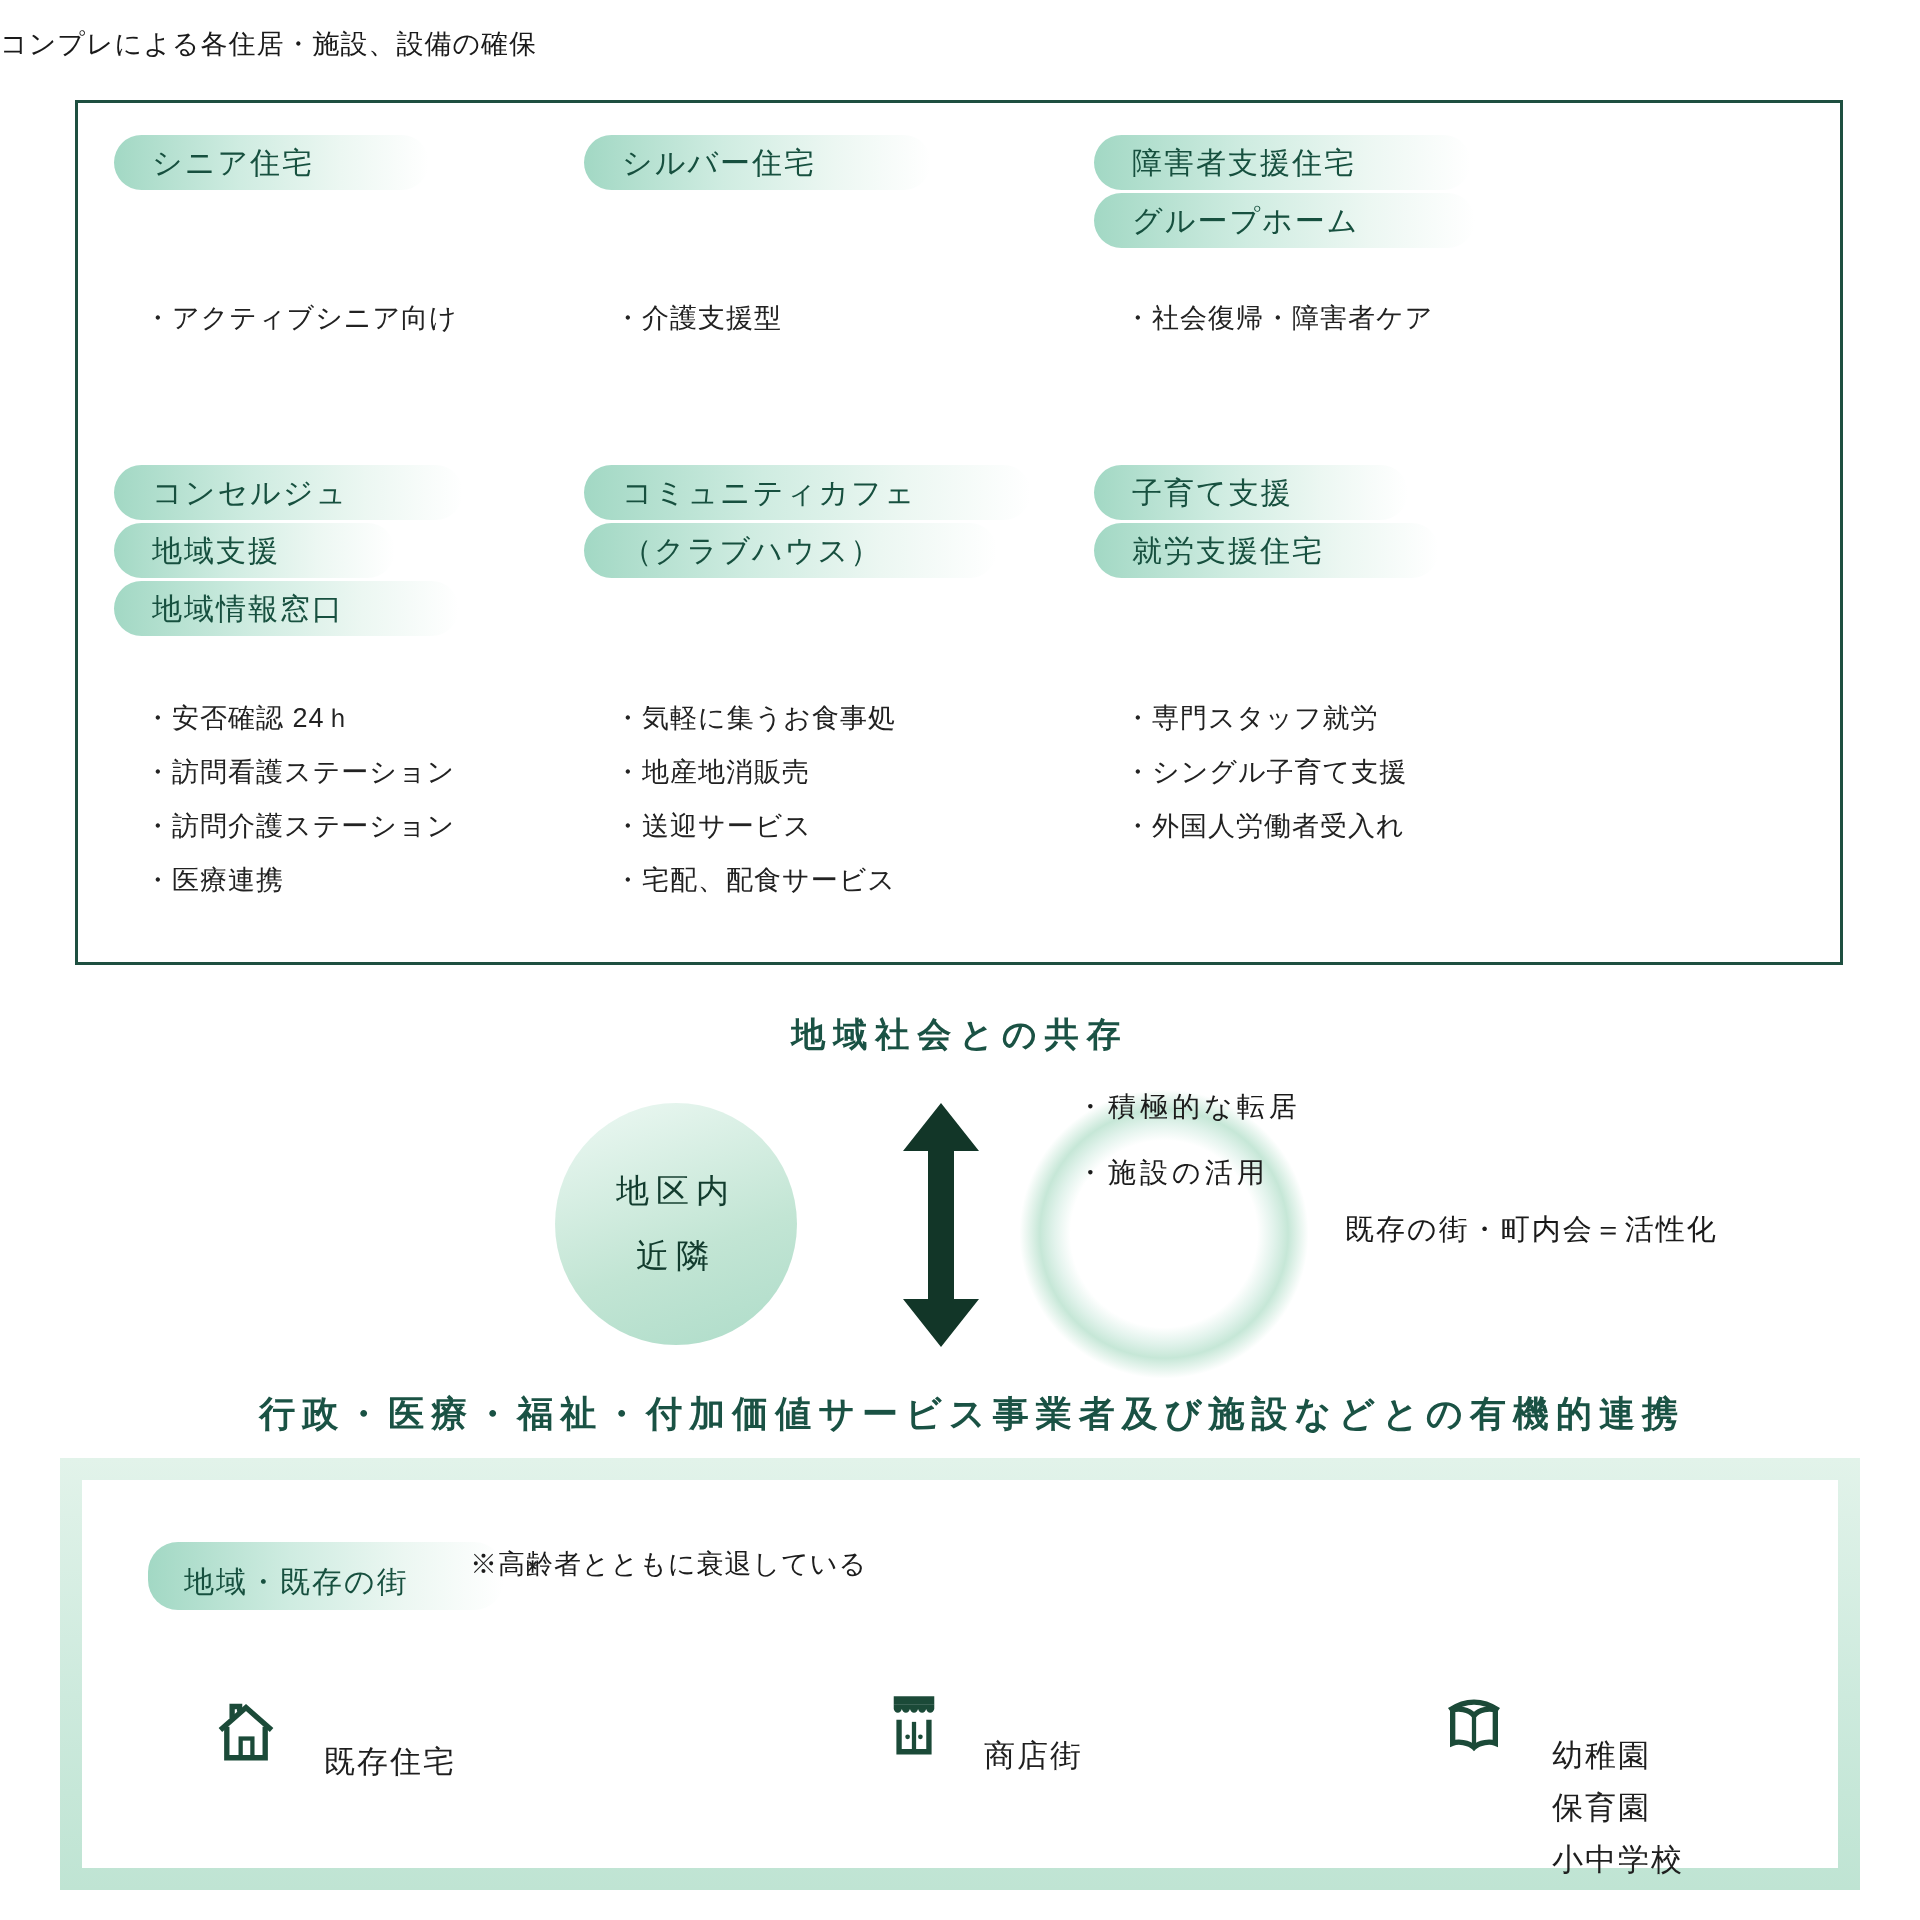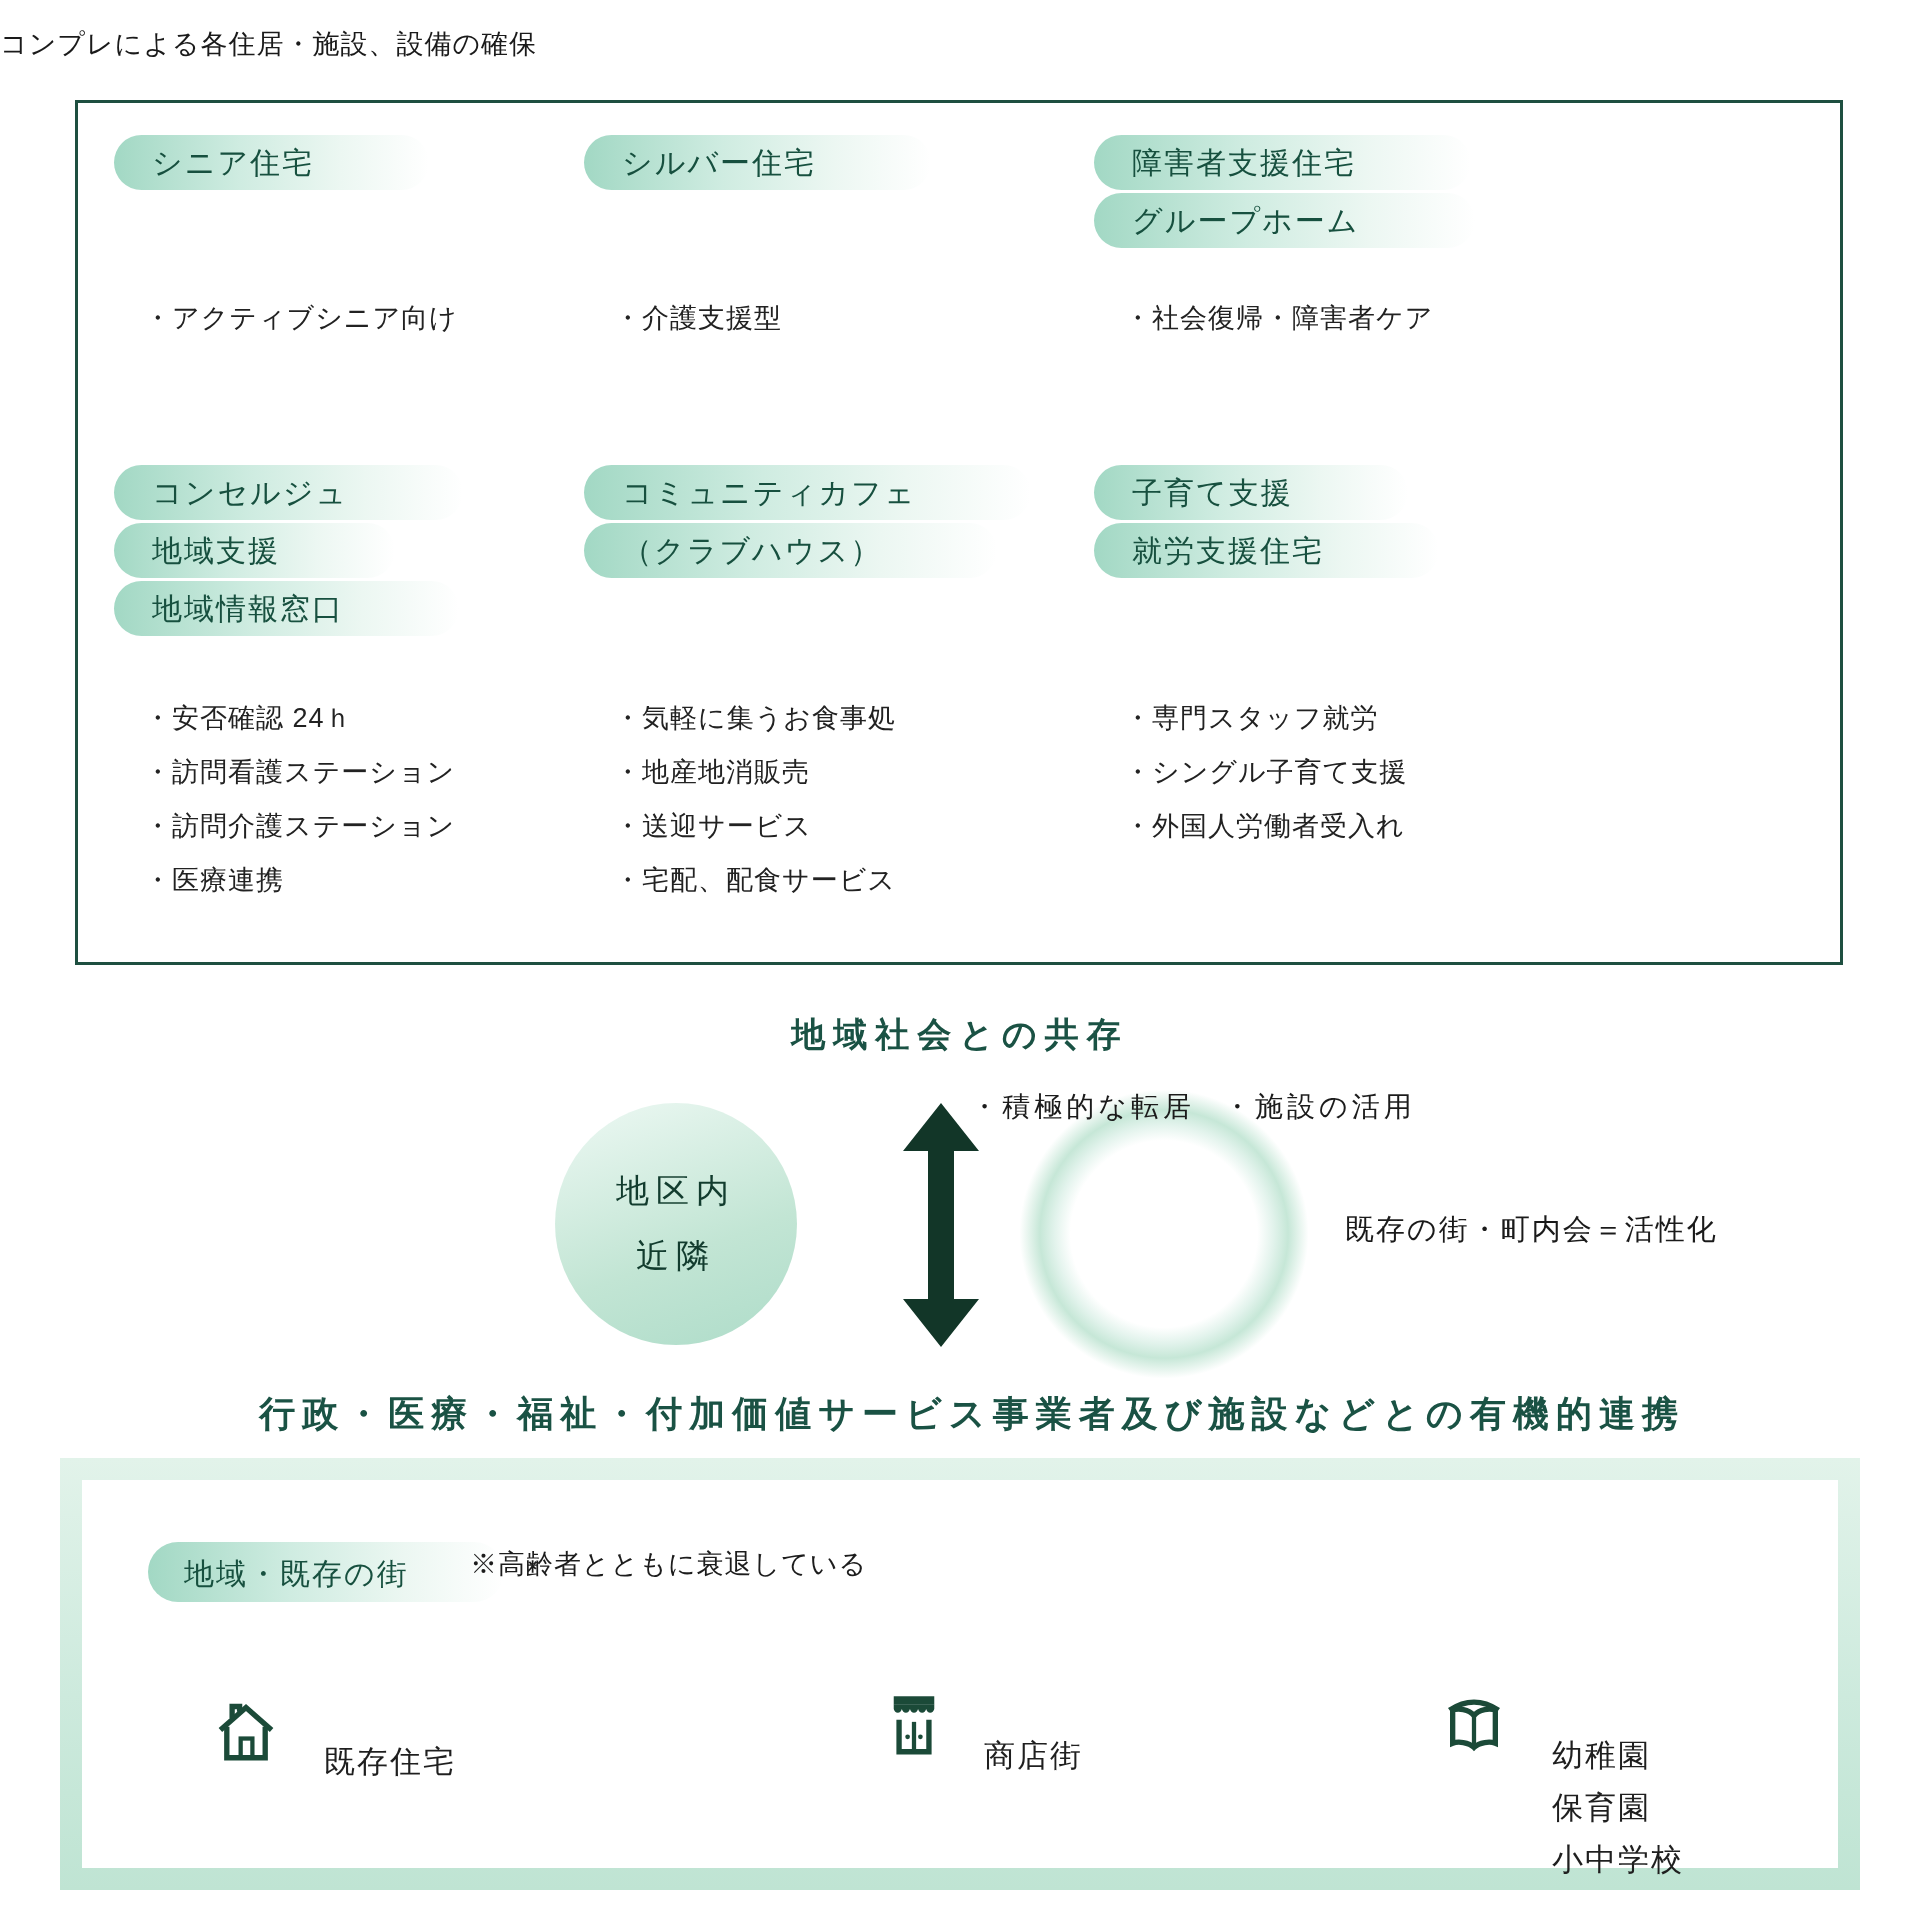--- a/index.html
+++ b/index.html
@@ -44,36 +44,36 @@
   .circle-left{
     position:absolute;left:555px;top:1103px;width:242px;height:242px;border-radius:50%;
     background:linear-gradient(160deg,#eaf7f1 5%,#c2e5d4 60%,#aedcc9 100%);
     display:flex;flex-direction:column;justify-content:center;align-items:center;gap:20px;
     font-size:33px;letter-spacing:7px;color:#123c2e;
   }
   .arrow-wrap{position:absolute;left:903px;top:1103px;width:76px;height:244px;}
   .ring{
     position:absolute;left:1018px;top:1088px;width:292px;height:292px;border-radius:50%;
     background:radial-gradient(closest-side,#ffffff 60%,#ffffff 64%,#e2f3ec 75%,#c6e7d7 85%,rgba(255,255,255,0) 99%);
-    display:flex;flex-direction:row;justify-content:center;align-items:flex-start;gap:28px;
+    display:flex;flex-direction:column;justify-content:flex-start;align-items:flex-start;gap:28px;
     padding-left:58px;box-sizing:border-box;
   }
   .ring .bullet{margin:0;letter-spacing:4px;font-size:28px;color:#1b1b1b;}
   .side-note{
     position:absolute;left:1345px;top:1210px;font-size:29px;letter-spacing:2px;color:#1a1a1a;white-space:nowrap;
   }
   
   .town-frame{
     position:absolute;left:60px;top:1458px;width:1800px;height:432px;
     background:linear-gradient(180deg,#e2f3ea 0%,#cdeadd 55%,#bfe4d3 100%);
   }
   .town-inner{position:absolute;left:22px;top:22px;right:22px;bottom:22px;background:#ffffff;}
   .town-pill{
     position:absolute;left:66px;top:62px;display:table;border-radius:30px;
-    padding:4px 95px 0 36px;line-height:56px;height:56px;
+    padding:12px 95px 0 36px;line-height:56px;height:56px;
     font-size:30px;letter-spacing:2px;color:#17503f;white-space:nowrap;
     background:linear-gradient(90deg,#a2d8c4 0%,#cfece1 40%,#ecf7f2 72%,rgba(255,255,255,0) 100%);
   }
   .town-notes{position:absolute;left:388px;top:66px;}
   .town-note{font-size:27px;letter-spacing:1px;color:#1c1c1c;margin-bottom:30px;white-space:nowrap;}
   .town-item{position:absolute;display:flex;gap:46px;align-items:flex-start;}
   .town-item .labels{font-size:31px;letter-spacing:2px;color:#1f1f1f;line-height:52px;margin-top:38px;}
   .t-item-1{left:132px;top:218px;}
   .t-item-2{left:800px;top:212px;gap:38px;}
   .t-item-3{left:1360px;top:212px;}

